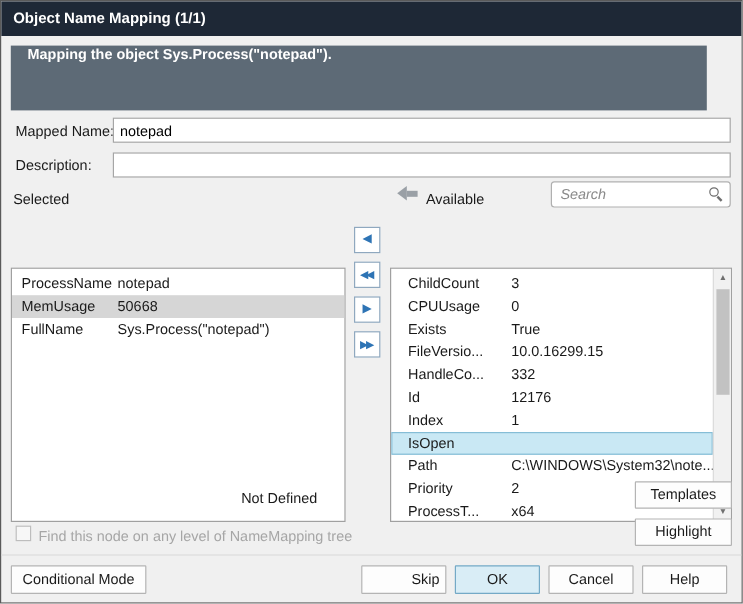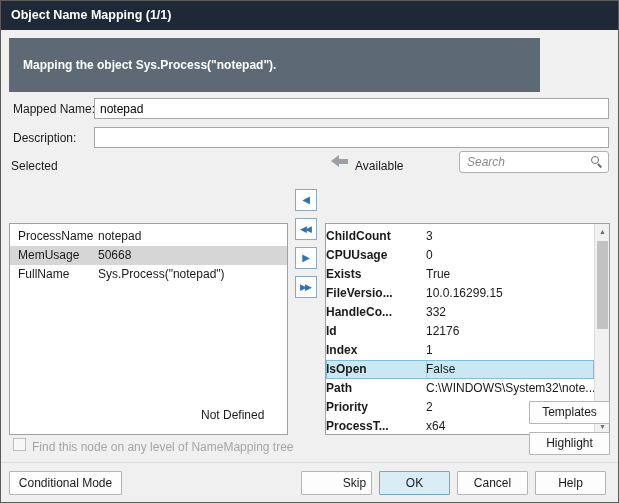--- a/index.html
+++ b/index.html
@@ -10,23 +10,23 @@
     font-size:12px; color:#1a1a1a;
   }
   
   .titlebar {
     position:absolute; left:0; top:0; width:100%; height:29px;
     background:#1e2836; color:#ffffff; line-height:29px;
     padding-left:10px; font-size:12.5px; font-weight:600;
   }
   
   .band {
-    position:absolute; left:8px; top:37px; width:531px; height:54px;
+    position:absolute; left:8px; top:37px; width:580px; height:54px;
     background:#5d6a76; color:#ffffff; font-weight:bold;
-    display:flex; align-items:center; padding-left:14px;
+    display:flex; padding-left:14px;
   }
   .lbl { position:absolute; height:20px; line-height:20px; }
   input.txt {
     position:absolute; height:21px; border:1px solid #a6a6a6; background:#fff;
     font-family:"Liberation Sans", sans-serif; font-size:12px; padding:0 5px; outline:none;
   }
   
   .search-wrap { position:absolute; left:458px; top:150px; width:150px; height:22px; }
   .search-wrap input {
     width:100%; height:100%; border:1px solid #b0b0b0; border-radius:3px;
@@ -47,24 +47,24 @@
   
   .list {
     position:absolute; top:180px; height:212px; background:#ffffff;
     border:1px solid #a0a0a0; padding-top:3px; overflow:hidden;margin-top:42px;
   }
   .list-left { left:8px;  width:279px; }
   .list-right{ left:324px; width:285px; }
   .rows-right { width:calc(100% - 15px); }
   .lrow, .rrow { display:flex; height:19px; line-height:19px; white-space:nowrap; }
   .lname { width:88px;  padding-left:8px;  flex:none; }
-  .rname { width:100px; flex:none;font-weight:bold; }
+  .rname { width:100px; padding-left:14px; flex:none; }
   .lval, .rval { flex:1; overflow:hidden; }
   .lrow.selected { background:#d6d6d6; }
-  .rrow.focused  { background:#c9e8f4; outline:1px solid #85bdd6; outline-offset:-1px; }
+  .rrow.focused  { background:#c9e8f4; outline:1px solid #85bdd6; outline-offset:-1px;flex-direction:column; }
   .rrow.focused .rval { box-shadow:inset 1px 0 0 #9fcfe0; }
   
   .vscroll { position:absolute; right:0; top:0; bottom:0; width:15px;
     background:#f1f1f1; border-left:1px solid #dcdcdc; }
   .sbtn { position:absolute; left:0; width:15px; height:15px; text-align:center;
     font-size:7px; line-height:15px; color:#6f6f6f; }
   .sbtn.up { top:0; } .sbtn.down { bottom:0; }
   .sthumb { position:absolute; left:2px; width:11px; top:17px; height:88px; background:#c2c2c2; }
   
   .xfer {

